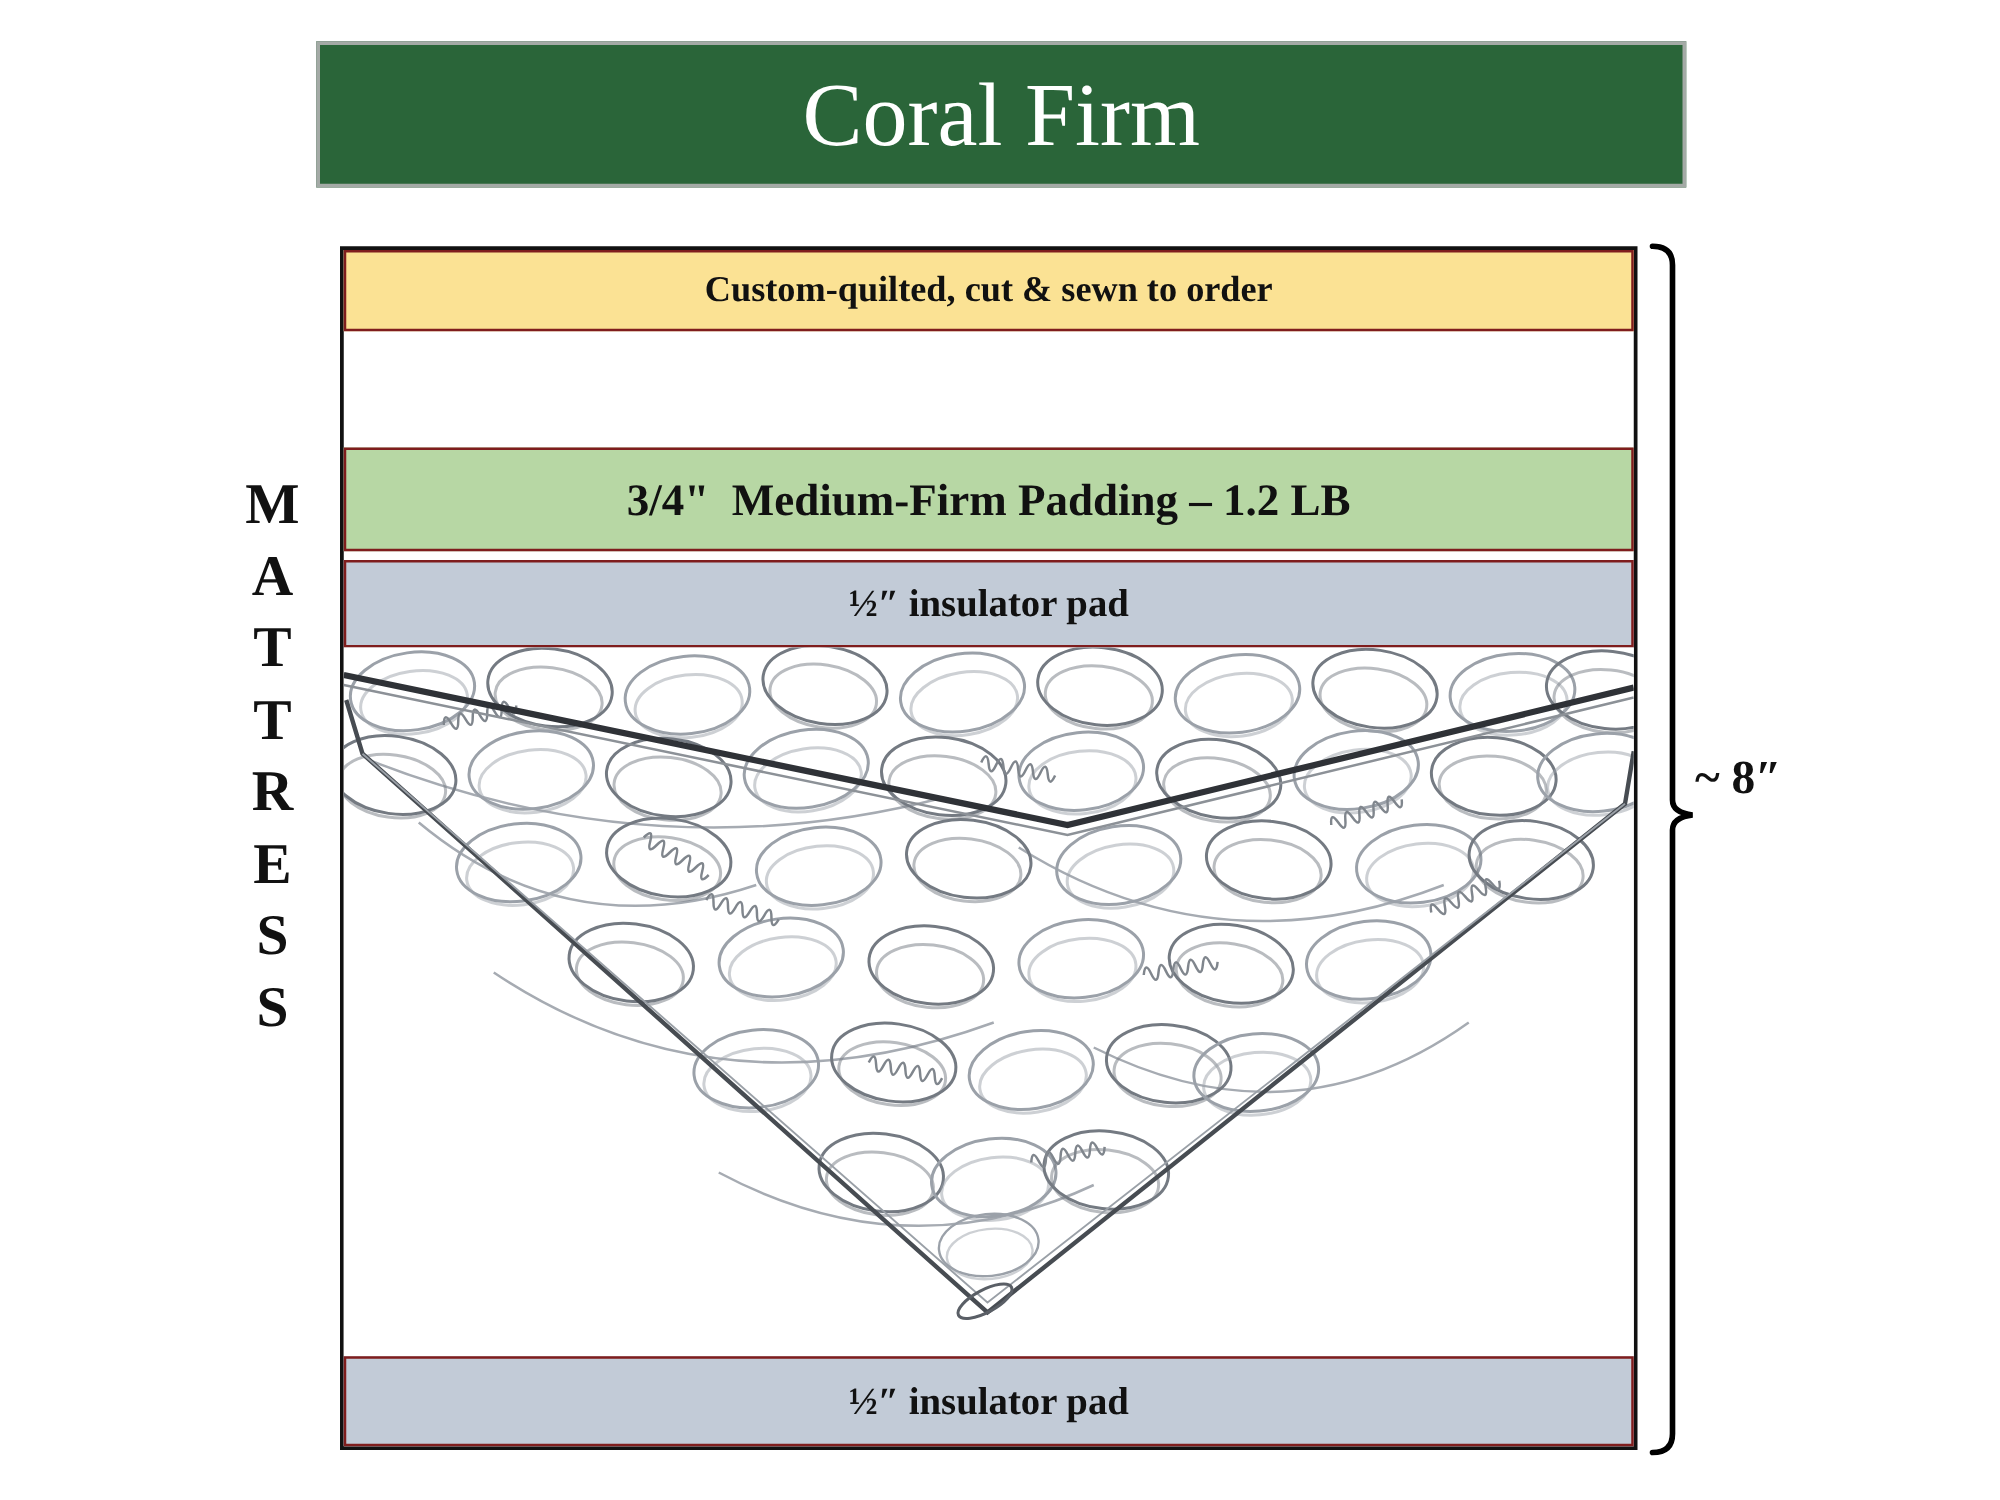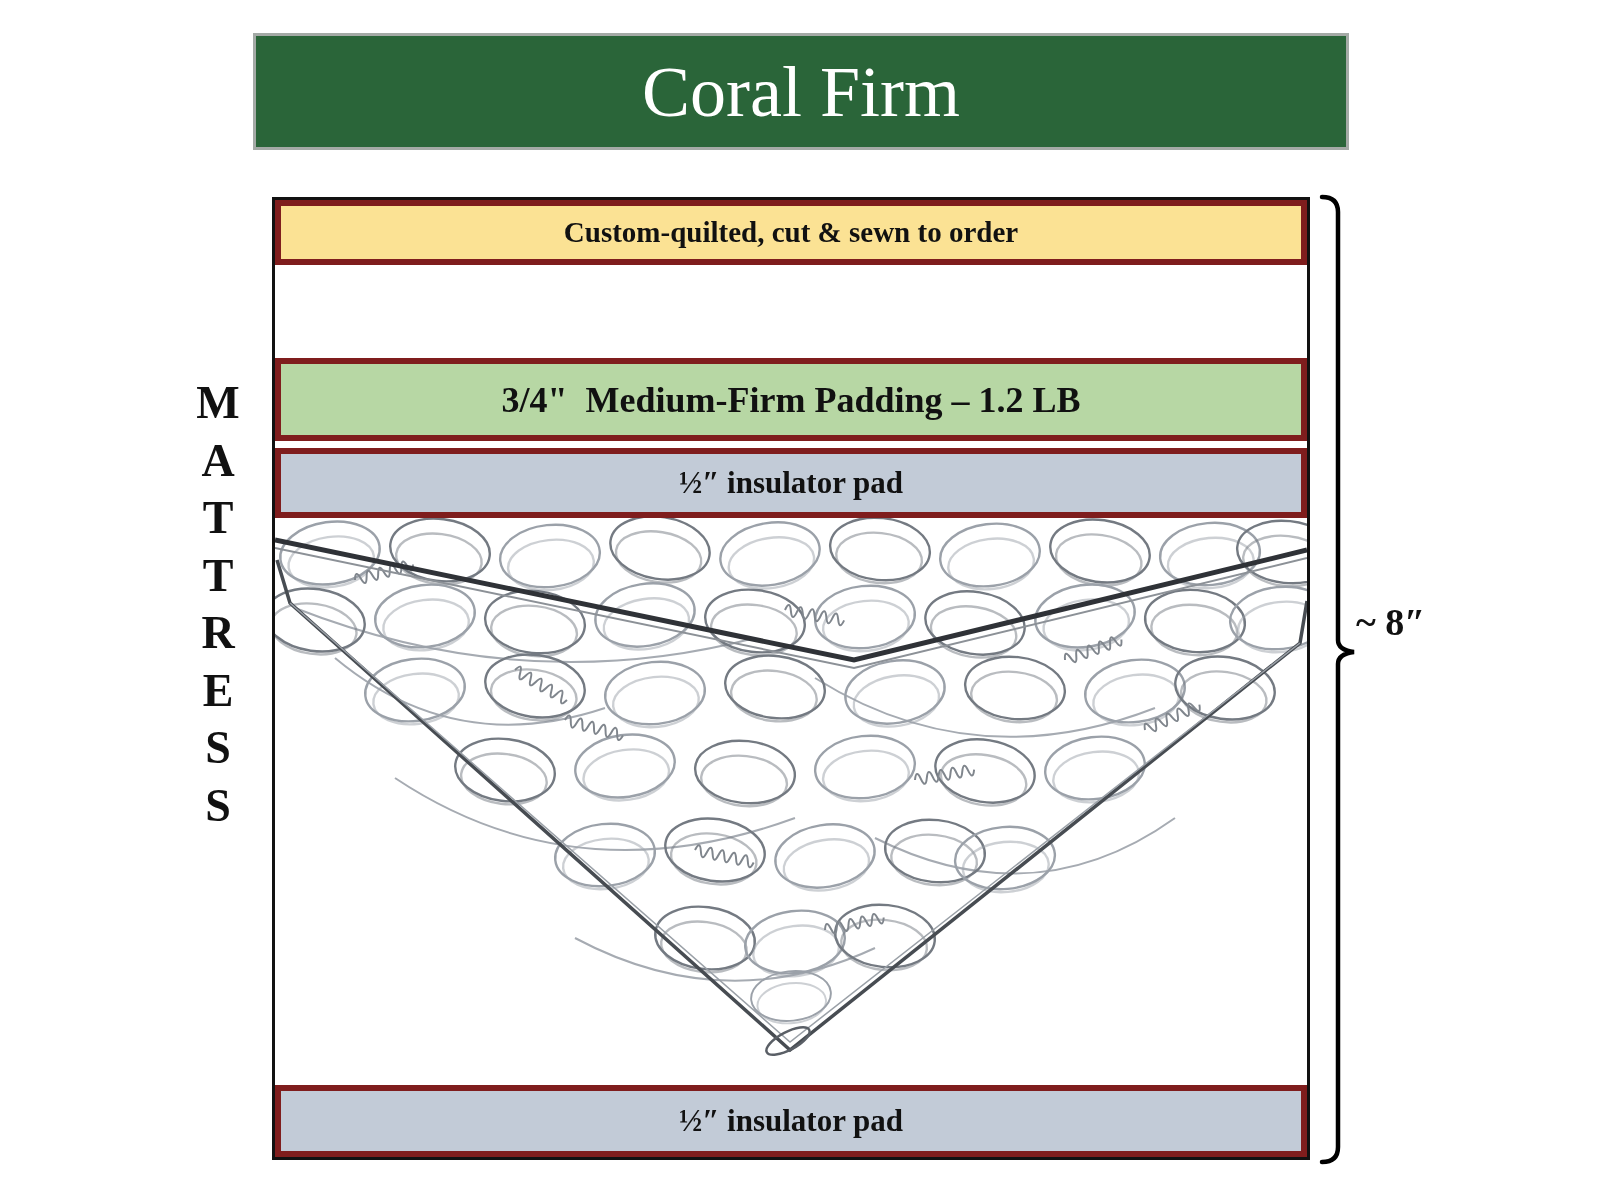--- a/index.html
+++ b/index.html
@@ -11,21 +11,21 @@
              display:flex;align-items:center;justify-content:center;}
   .title-bar span{color:#fff;font-size:72px;line-height:1;}
 
   .mattress-word{position:absolute;left:188px;top:374px;width:60px;
                  display:flex;flex-direction:column;align-items:center;}
   .mattress-word span{font-size:46px;font-weight:bold;line-height:57.5px;}
 
   .diagram{position:absolute;left:272px;top:197px;width:1038px;height:963px;
            border:3px solid #111;box-sizing:border-box;background:#fff;}
 
-  .layer{position:absolute;left:0;width:1032px;border:6px solid #7f1d1d;box-sizing:border-box;
+  .layer{position:absolute;left:0;width:1032px;border:2px solid #7f1d1d;box-sizing:border-box;
          display:flex;align-items:center;justify-content:center;}
   .layer .layer-text{font-weight:bold;white-space:pre;}
   .layer-quilt    {top:0;     height:65px;}
   .layer-quilt    .layer-text{font-size:29px;}
   .layer-mq       {top:72px;  height:77px;}
   .layer-mq       .layer-text{font-size:36px;}
   .layer-mf       {top:158px; height:83px;}
   .layer-mf       .layer-text{font-size:36px;}
   .layer-ins-top  {top:248px; height:70px;}
   .layer-ins-top  .layer-text{font-size:31px;}

